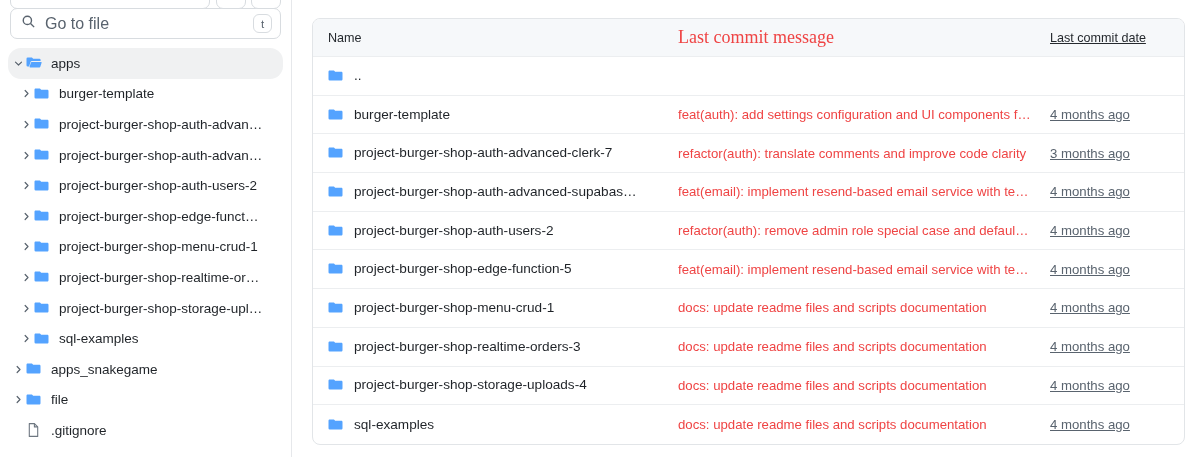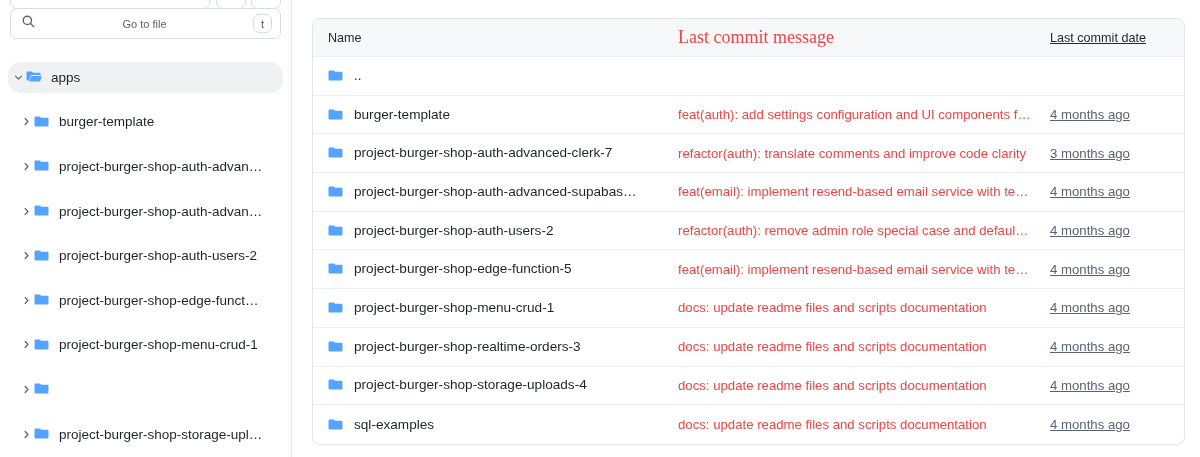--- a/index.html
+++ b/index.html
@@ -80,25 +80,24 @@
     align-items: center;
     padding: 0 8px 0 10px;
     gap: 9px;
   }
   .search-input {
     flex: 1 1 auto;
     border: none;
     outline: none;
     background: transparent;
     font-family: "Liberation Sans", sans-serif;
-    font-size: 11px;
+    font-size: 16px;
     color: #1f2328;
     min-width: 0;
     padding: 0;
-    text-align: center;
   }
   .search-input::placeholder { color: #59636e; opacity: 1; }
   .kbd {
     border: 1px solid #d8dce0;
     border-radius: 6px;
     min-width: 19px;
     height: 19px;
     display: flex; align-items: center; justify-content: center;
     font-size: 11.5px;
     color: #59636e;
@@ -110,21 +109,20 @@
   .tree { padding: 9px 8px 0 8px; }
   .tree-row {
     display: flex;
     align-items: center;
     height: 30.6px;
     border-radius: 13px;
     padding-right: 6px;
     white-space: nowrap;
     overflow: hidden;
     cursor: pointer;
-    margin-top: 14px;
   }
   .tree-row.selected { background: #f0f1f2; }
   .tree-row .chev {
     flex: 0 0 16px;
     width: 16px;
     display: flex; align-items: center; justify-content: center;
     color: #59636e;
   }
   .tree-row .ficon {
     flex: 0 0 16px;
@@ -347,20 +345,21 @@
           <span class="chev">
             <svg width="11" height="11" viewBox="0 0 16 16" fill="none" stroke="#59636e" stroke-width="1.7" stroke-linecap="round" stroke-linejoin="round">
               <path d="M6 3.6 10.2 8 6 12.4"></path>
             </svg>
           </span>
           <span class="ficon">
             <svg width="16" height="16" viewBox="0 0 16 16" fill="#54a3ff">
               <path d="M1.75 2.5h3.6c.33 0 .64.13.87.36l.92.89h6.11c.69 0 1.25.56 1.25 1.25v6.35c0 .69-.56 1.25-1.25 1.25H1.75A1.25 1.25 0 0 1 .5 11.35V3.75c0-.69.56-1.25 1.25-1.25Z"></path>
             </svg>
           </span>
+          <span class="tlabel">project-burger-shop-realtime-or…</span>
         </div>
         <div class="tree-row ind-1">
           <span class="chev">
             <svg width="11" height="11" viewBox="0 0 16 16" fill="none" stroke="#59636e" stroke-width="1.7" stroke-linecap="round" stroke-linejoin="round">
               <path d="M6 3.6 10.2 8 6 12.4"></path>
             </svg>
           </span>
           <span class="ficon">
             <svg width="16" height="16" viewBox="0 0 16 16" fill="#54a3ff">
               <path d="M1.75 2.5h3.6c.33 0 .64.13.87.36l.92.89h6.11c.69 0 1.25.56 1.25 1.25v6.35c0 .69-.56 1.25-1.25 1.25H1.75A1.25 1.25 0 0 1 .5 11.35V3.75c0-.69.56-1.25 1.25-1.25Z"></path>

